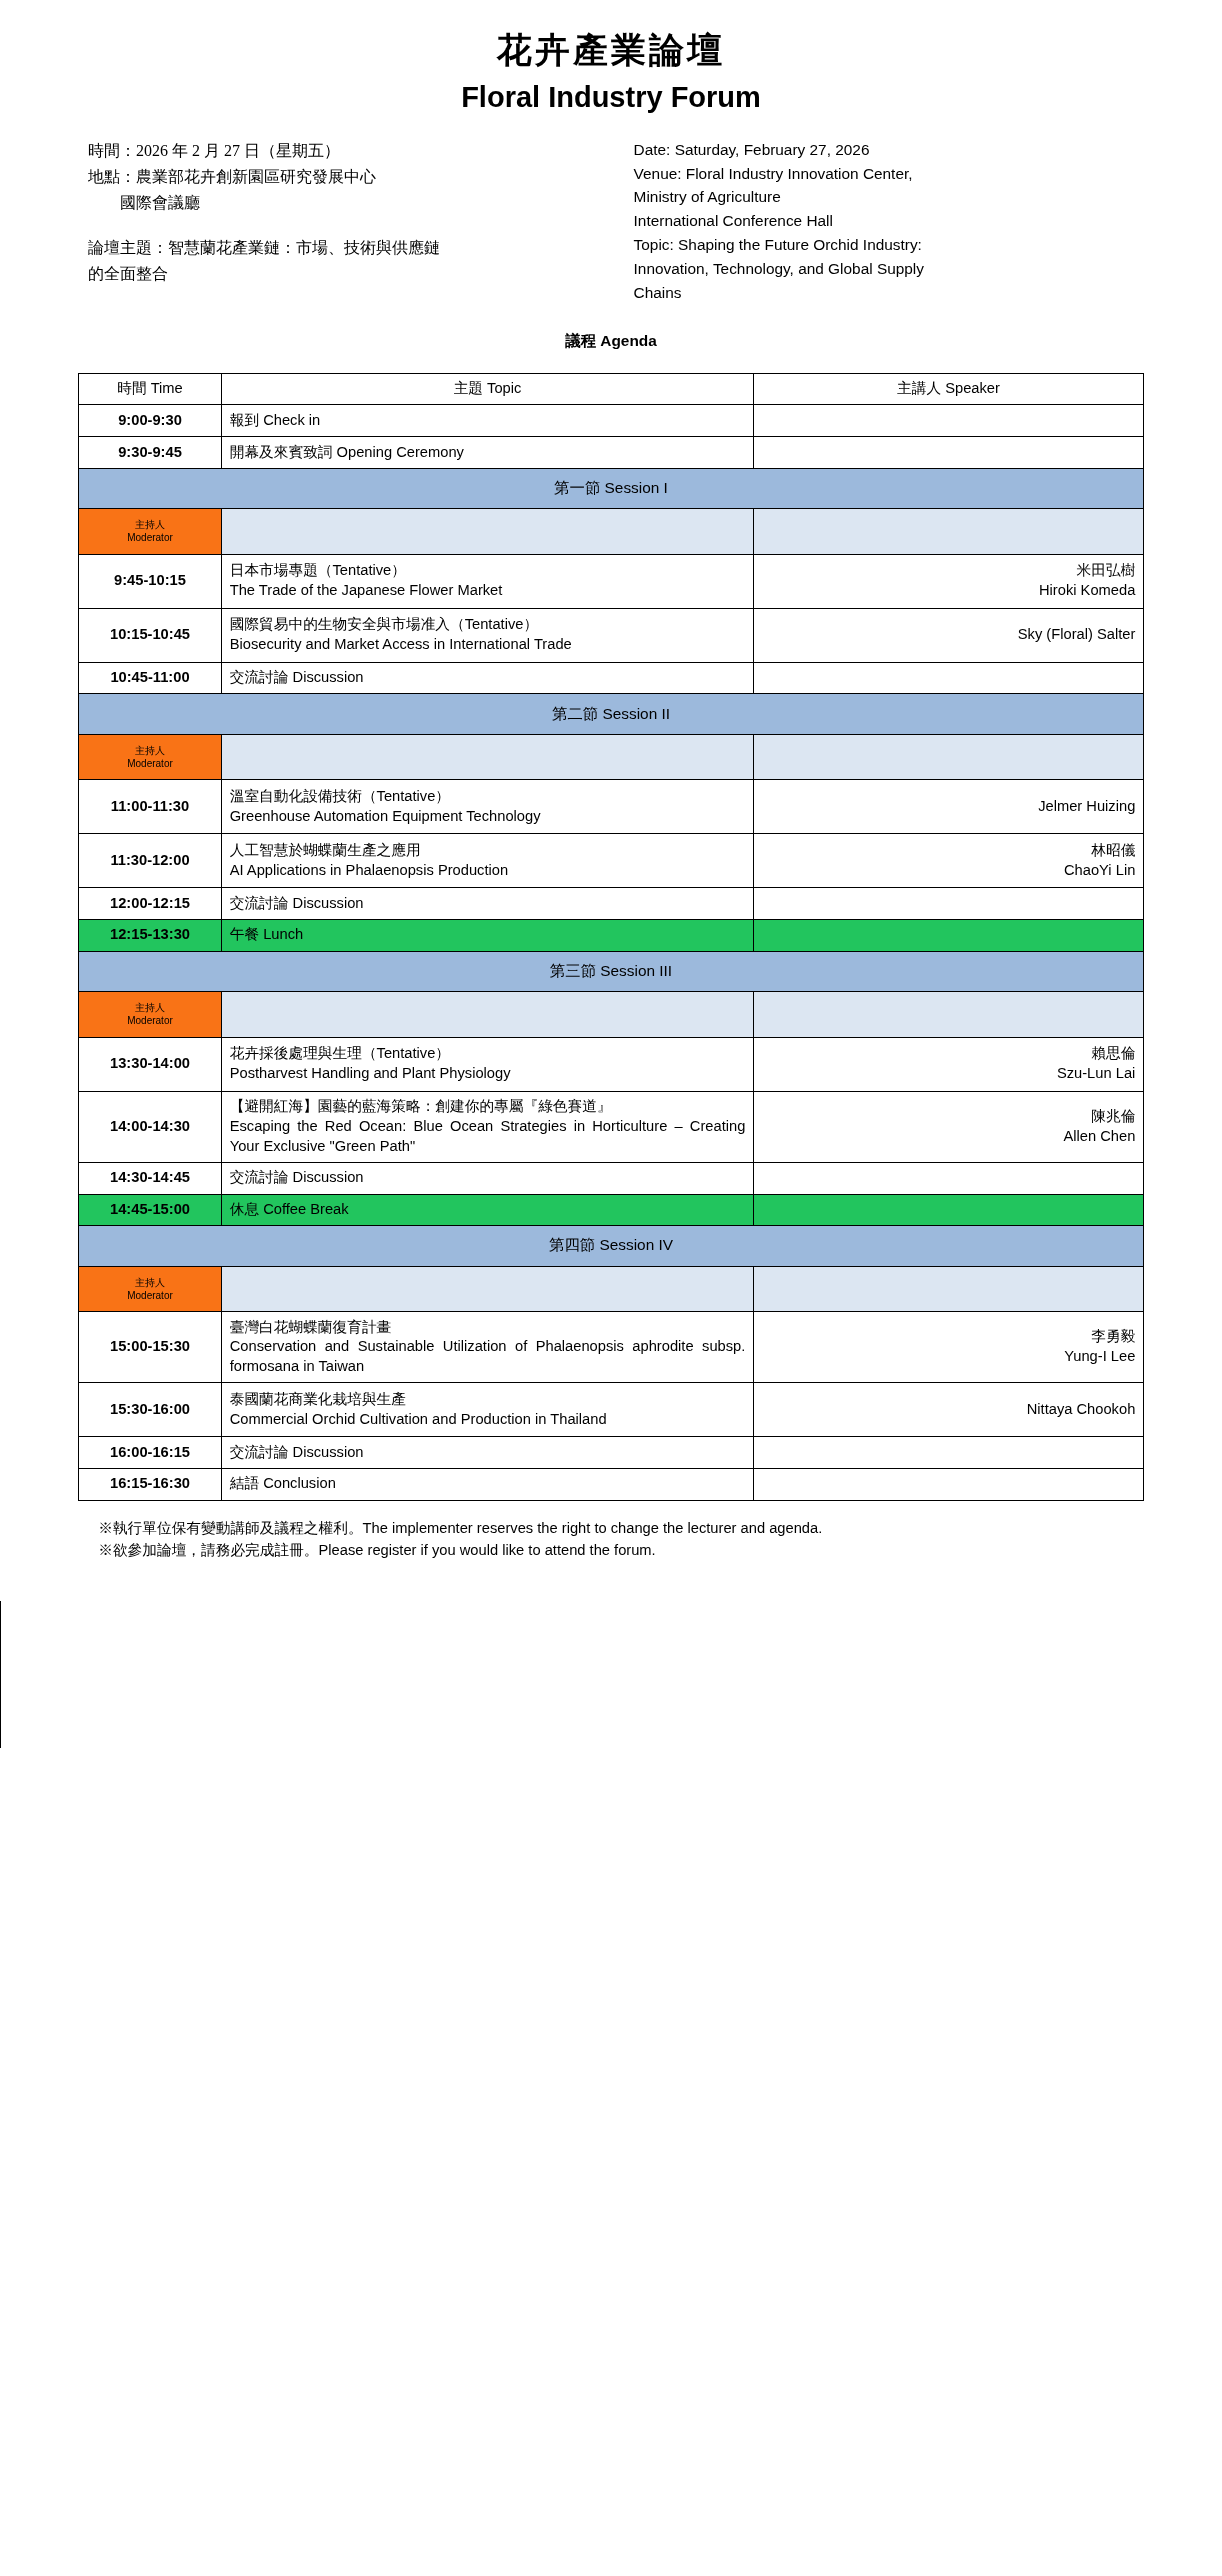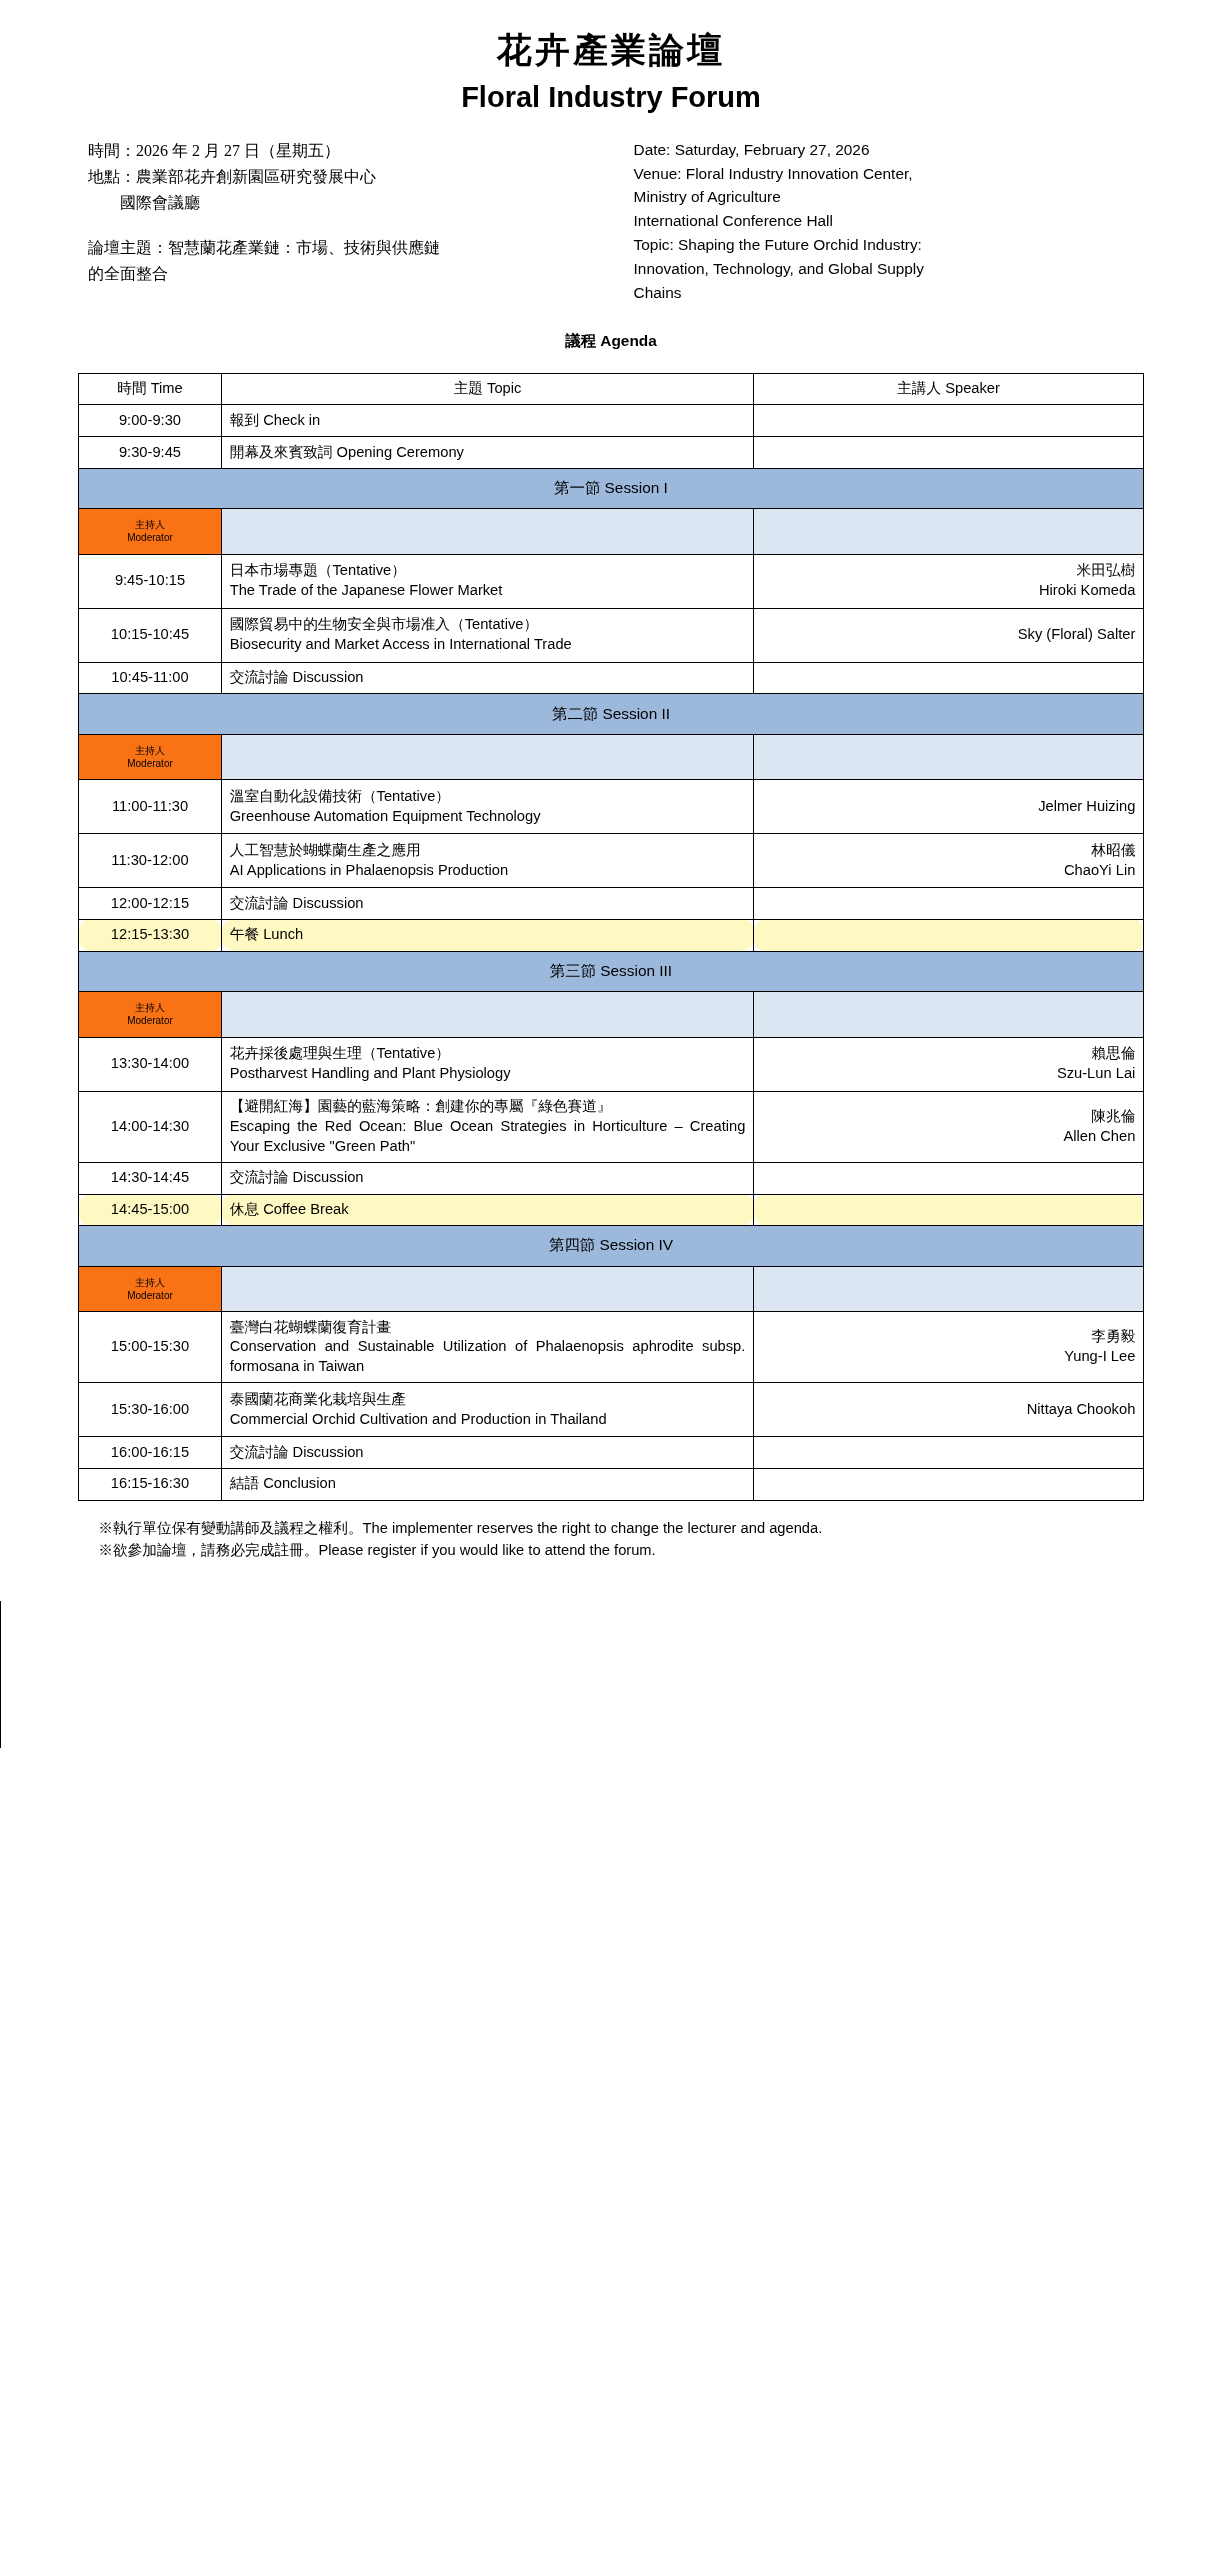--- a/index.html
+++ b/index.html
@@ -96,20 +96,21 @@
   th.hdr {
     text-align: center;
     font-weight: normal;
     font-size: 15.4px;
     padding: 10.8px 4.6px;
   }
   td.time {
     text-align: center;
     white-space: nowrap;
     font-size: 14.7px;
+    font-weight: bold;
   }
   td.topic {
     text-align: left;
   }
   td.speaker {
     text-align: right;
   }
   tr.session td {
     background: #9cb9dc;
     text-align: center;
@@ -120,22 +121,21 @@
     background: #f97316;
     text-align: center;
     font-size: 10px;
     line-height: 1.3;
     padding: 9.3px 3.1px;
   }
   tr.moderator td.mod-blank {
     background: #dce6f2;
   }
   tr.break td {
-    background: #fef9c3;
-    border-radius: 12px;
+    background: #22c55e;
   }
   tr.break td.time { text-align: center; }
   tr.break td.topic { text-align: left; }
 
   .justified {
     text-align: justify;
     text-justify: inter-word;
   }
   .tall-2 { height: 54px; }
   .tall-3 { height: 57px; }

